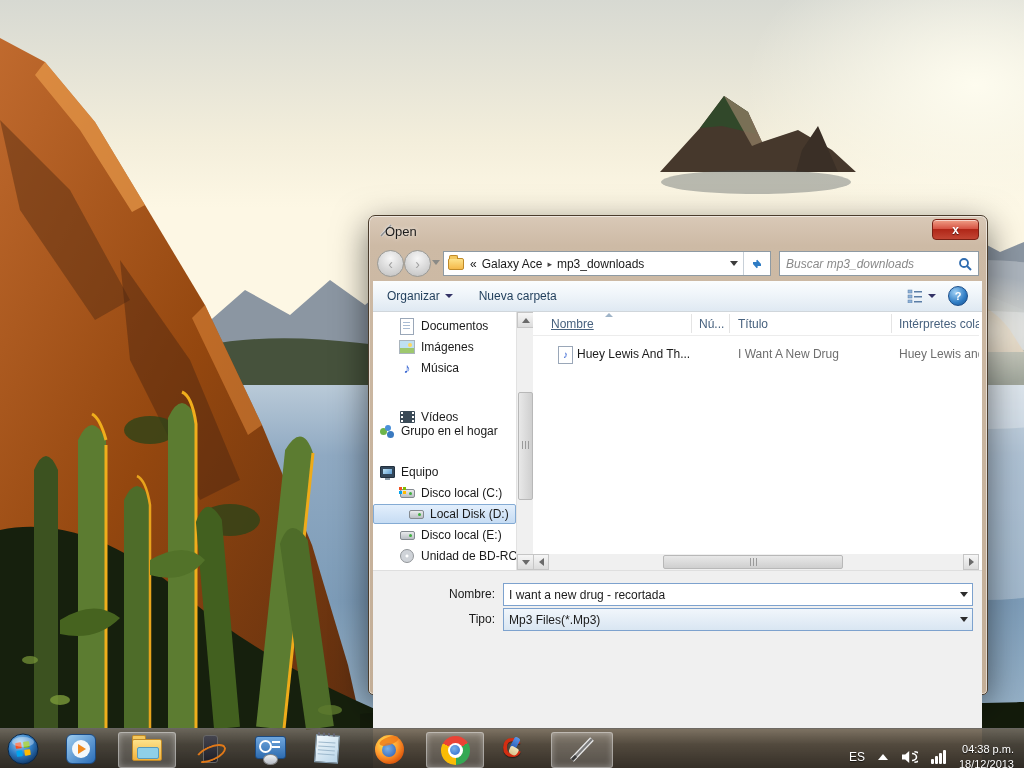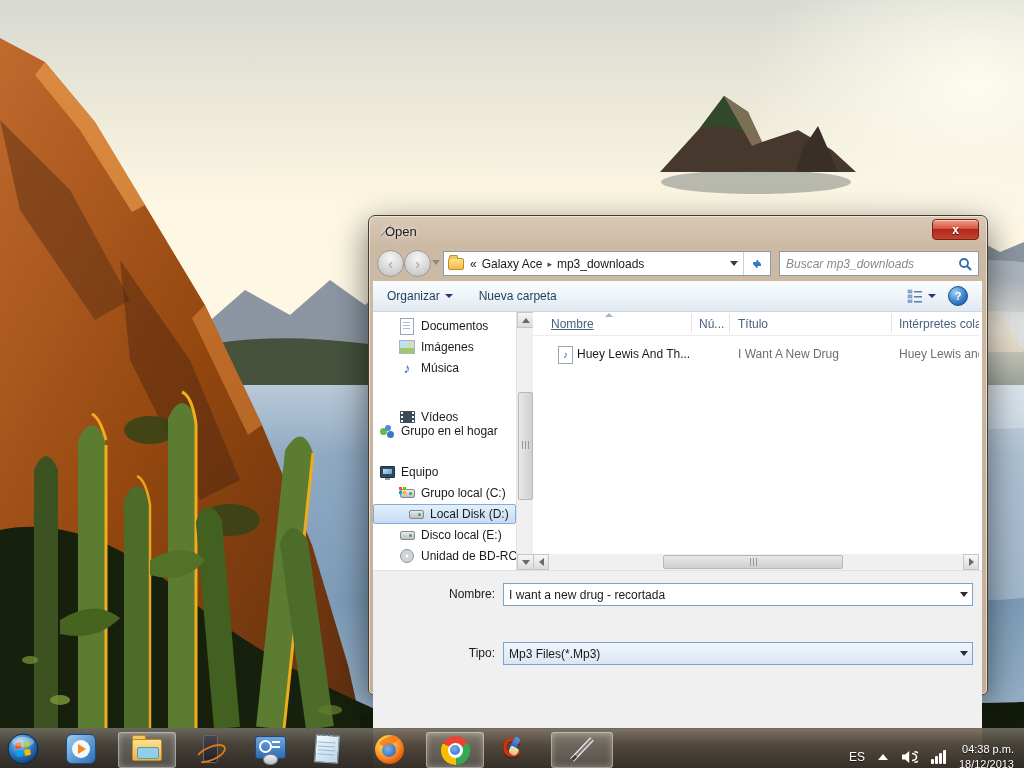--- a/index.html
+++ b/index.html
@@ -341,21 +341,21 @@
           <span class="ic">
             <span class="drive16">
                 <span class="winflag8">
               <i style="left:0;top:0;background:#f25022;"></i>
                   <i style="left:4px;top:0;background:#7fba00;"></i>
               <i style="left:0;top:4px;background:#00a4ef;"></i>
                   <i style="left:4px;top:4px;background:#ffb900;"></i>
             </span>
               </span>
           </span>
-          <span>Grupo local (C:)</span>
+          <span>Disco local (C:)</span>
         </div>
         <div class="sbi sel" style="top:192px;padding-left:34px;">
           <span class="ic">
               <span class="drive16"></span>
             </span>
           <span>Local Disk (D:)</span>
         </div>
         <div class="sbi" style="top:213px;padding-left:26px;">
           <span class="ic">
               <span class="drive16"></span>
@@ -427,21 +427,21 @@
     </div>
 
     <div class="fields">
       <div class="frow" style="top:12px;">
         <span class="flabel">Nombre:</span>
         <div class="fcombo">
           <span class="val">I want a new drug - recortada</span>
           <span class="combo-arrow"></span>
         </div>
       </div>
-      <div class="frow" style="top:37px;margin-top:34px;">
+      <div class="frow" style="top:37px;">
         <span class="flabel">Tipo:</span>
         <div class="fcombo type">
           <span class="val">Mp3 Files(*.Mp3)</span>
           <span class="combo-arrow"></span>
         </div>
       </div>
 
     </div>
   </div>
 </div>

